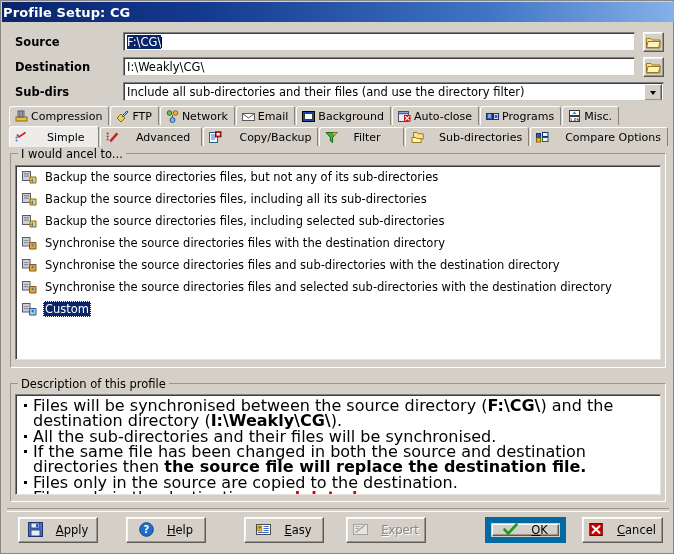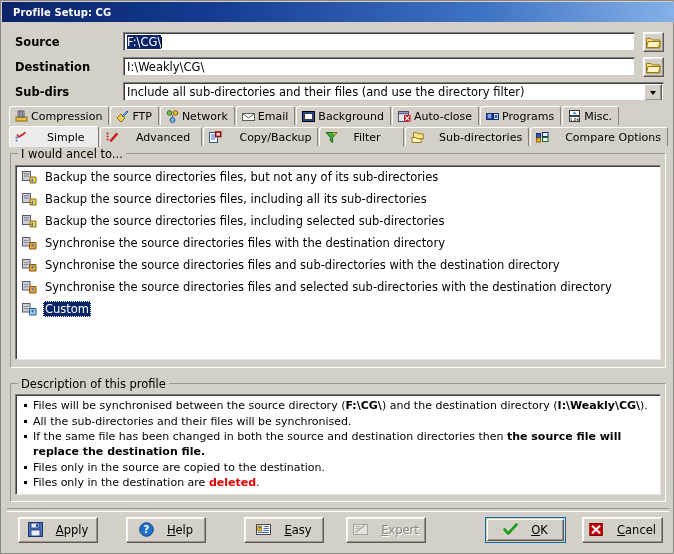--- a/index.html
+++ b/index.html
@@ -15,21 +15,21 @@
   #app{position:relative;width:674px;height:554px;box-sizing:border-box;
        border:1px solid #8a8680;background:#d4d0c8;}
 
   
   .titlebar{
     position:absolute;left:1px;top:1px;width:672px;height:20px;
     background:linear-gradient(to right,#0a246a 0%,#143a90 30%,#3f74c4 72%,#85b0e8 100%);
     display:flex;align-items:center;
   }
   .titlebar .txt{
-    color:#fff;font-weight:bold;font-size:10px;padding-left:11px;letter-spacing:0.1px;
+    color:#fff;font-weight:bold;font-size:13px;padding-left:1px;letter-spacing:0.1px;
   }
 
   
   .field-row{position:absolute;height:20px;display:flex;align-items:center;}
   .field-label{font-weight:bold;font-size:11.5px;}
   .txtbox{
     position:absolute;box-sizing:border-box;height:19px;
     background:#fff;border:1px solid #7f7f7f;
     border-right-color:#cfcbc5;border-bottom-color:#cfcbc5;
     box-shadow:inset 1px 1px 0 #3e3e3e;
@@ -92,40 +92,40 @@
   }
   .li{display:flex;align-items:center;height:22px;padding-left:6px;gap:6px;font-size:11.5px;}
   .li .lbl{padding:1px 2px;}
   .li.selected .lbl{background:#0a246a;color:#fff;outline:1px dotted #fff;outline-offset:-1px;}
   .li .ic{width:15px;height:14px;flex:0 0 15px;position:relative;}
 
   .descbox{
     position:absolute;box-sizing:border-box;background:#fff;
     border:1px solid #7f7f7f;border-right-color:#e6e3df;border-bottom-color:#e6e3df;
     box-shadow:inset 1px 1px 0 #3e3e3e;
-    padding:3px 5px 0 6px;font-size:11px;line-height:15px;overflow:hidden;
+    padding:3px 5px 0 6px;font-size:16px;line-height:15px;overflow:hidden;
   }
   .bullets{list-style:none;margin:0;padding:0;}
   .bullets li{position:relative;padding-left:11px;margin:0 0 0.5px 0;}
   .bullets li:before{content:"";position:absolute;left:2px;top:6px;width:3px;height:3px;background:#000;}
   .b{font-weight:bold;}
   .red{color:#e00000;font-weight:bold;}
 
   
   .sep{position:absolute;left:6px;width:662px;height:2px;
        border-top:1px solid #9a968f;border-bottom:1px solid #fff;}
   .btn{
     position:absolute;box-sizing:border-box;height:26px;
     background:#d4d0c8;border:1px solid #fff;
     border-right-color:#5d5a55;border-bottom-color:#5d5a55;
     box-shadow:inset -1px -1px 0 #9a968f, inset 1px 1px 0 #f5f4f2;
     display:flex;align-items:center;justify-content:center;gap:12px;
     font-size:11.5px;
   }
-  .btn.def{border:1px solid #0369a1;box-shadow:none;}
+  .btn.def{border:6px solid #0369a1;box-shadow:none;}
   .btn.def .innerbox{position:absolute;inset:1px;border:1px solid #fff;
     border-right-color:#5d5a55;border-bottom-color:#5d5a55;
     box-shadow:inset -1px -1px 0 #9a968f;pointer-events:none;}
   .btn.disabled{color:#8a8680;text-shadow:1px 1px 0 #fff;}
   .btn .bico{width:16px;height:16px;flex:0 0 16px;position:relative;}
   .u{text-decoration:underline;}
   .btn .bl{position:relative;z-index:2;}
 </style>
 </head>
 <body>

